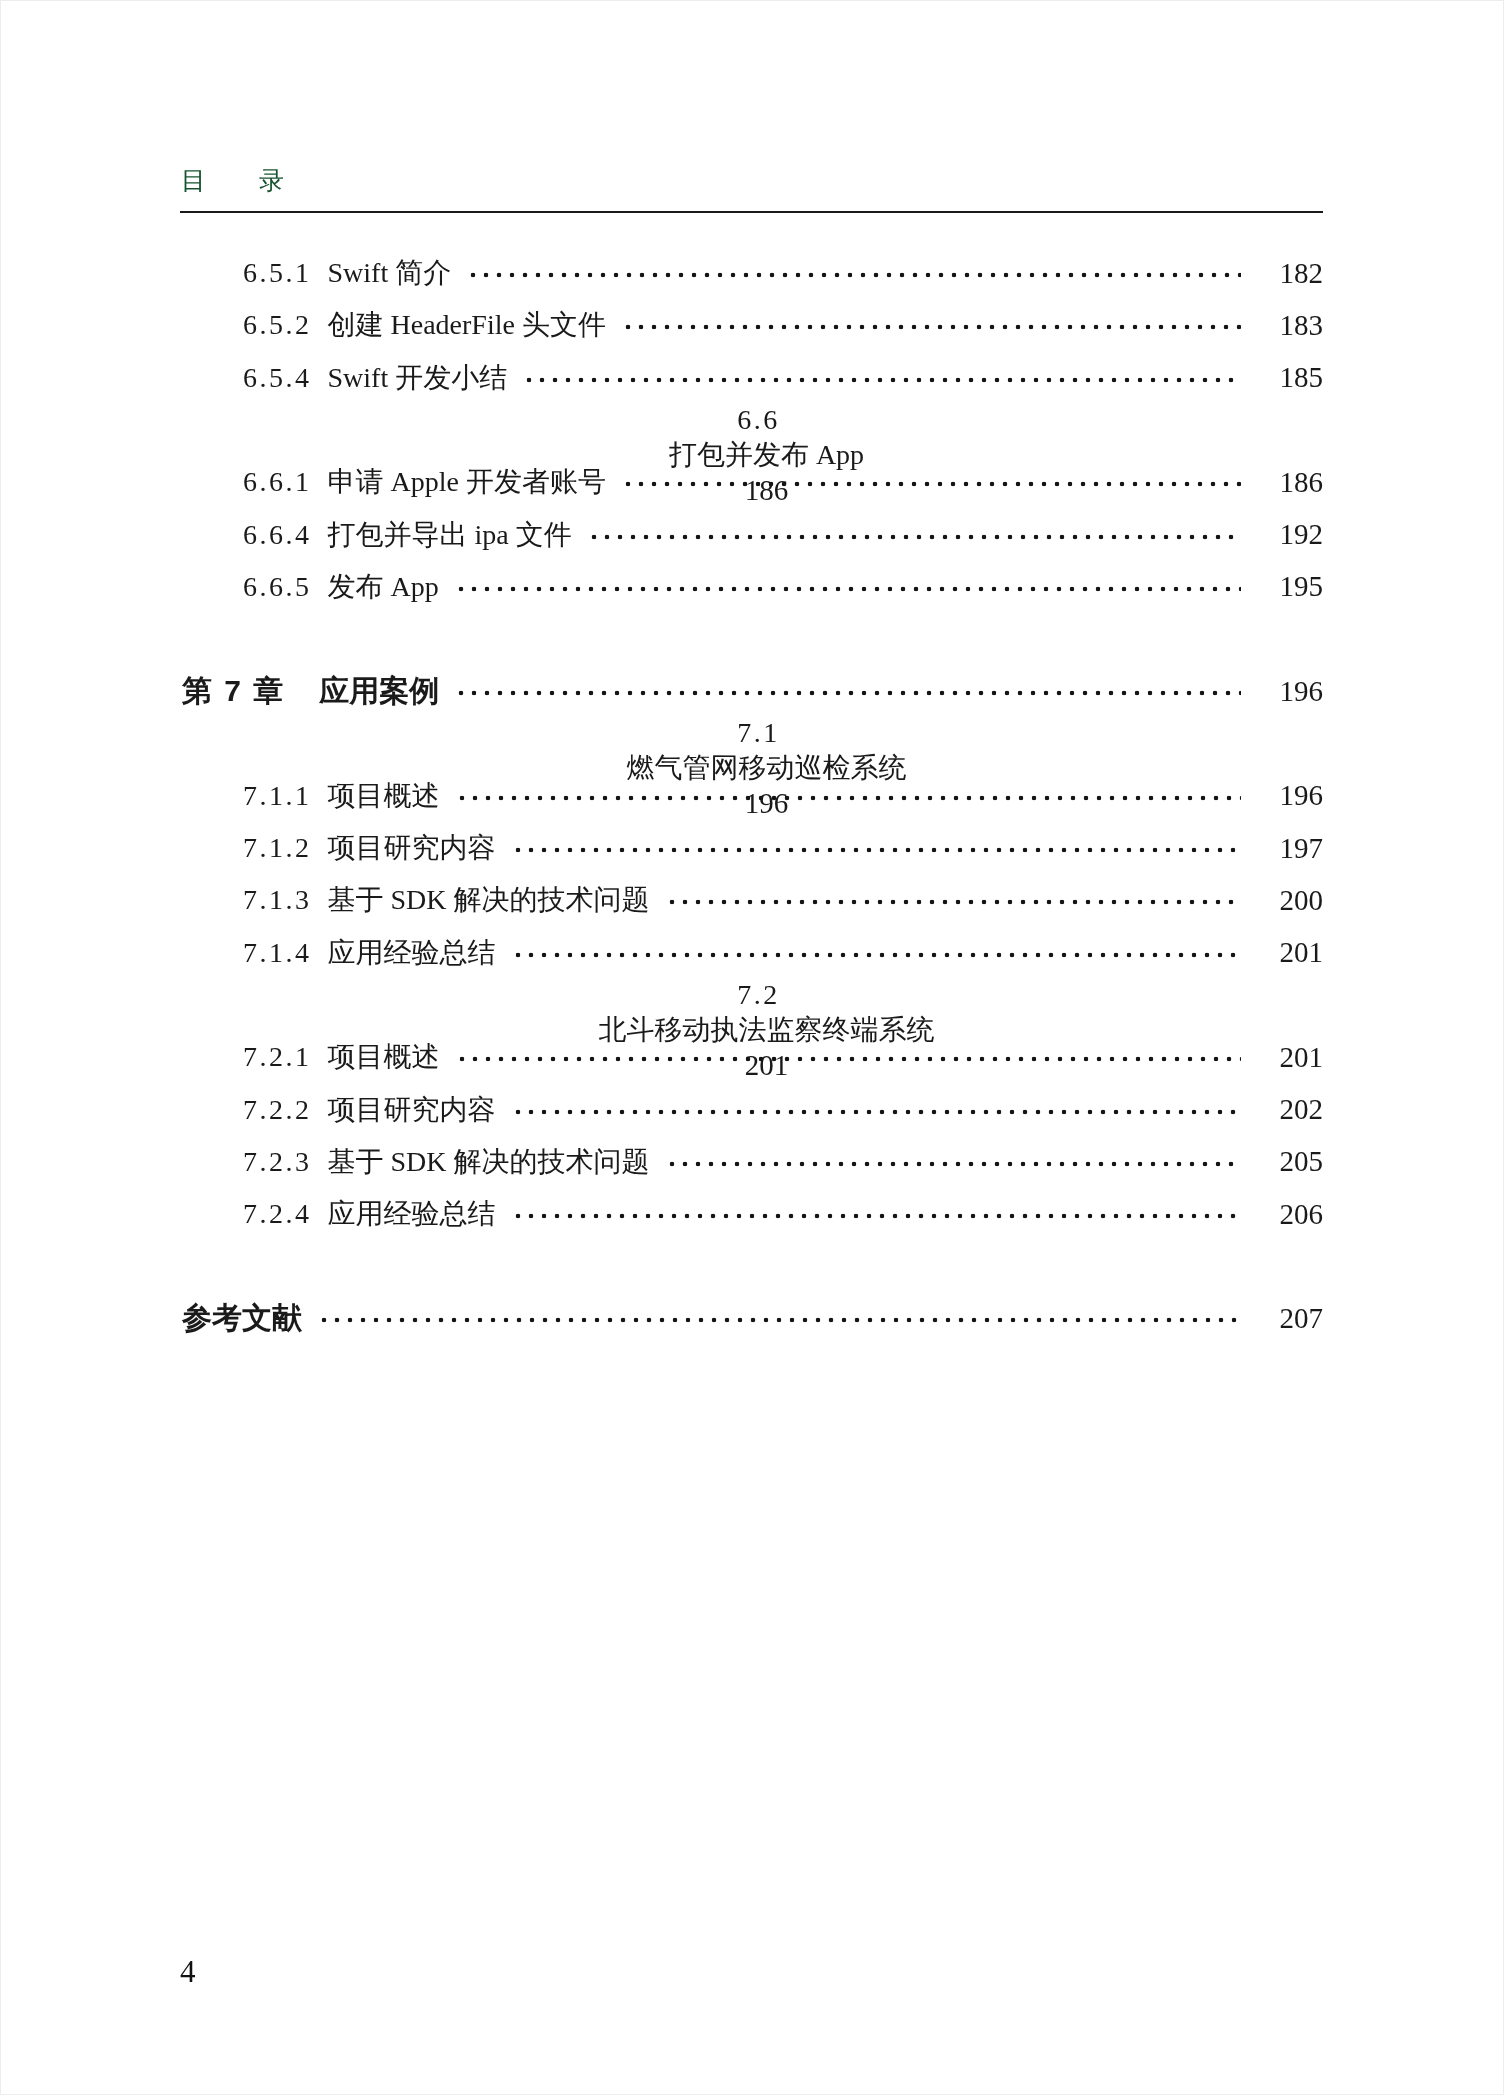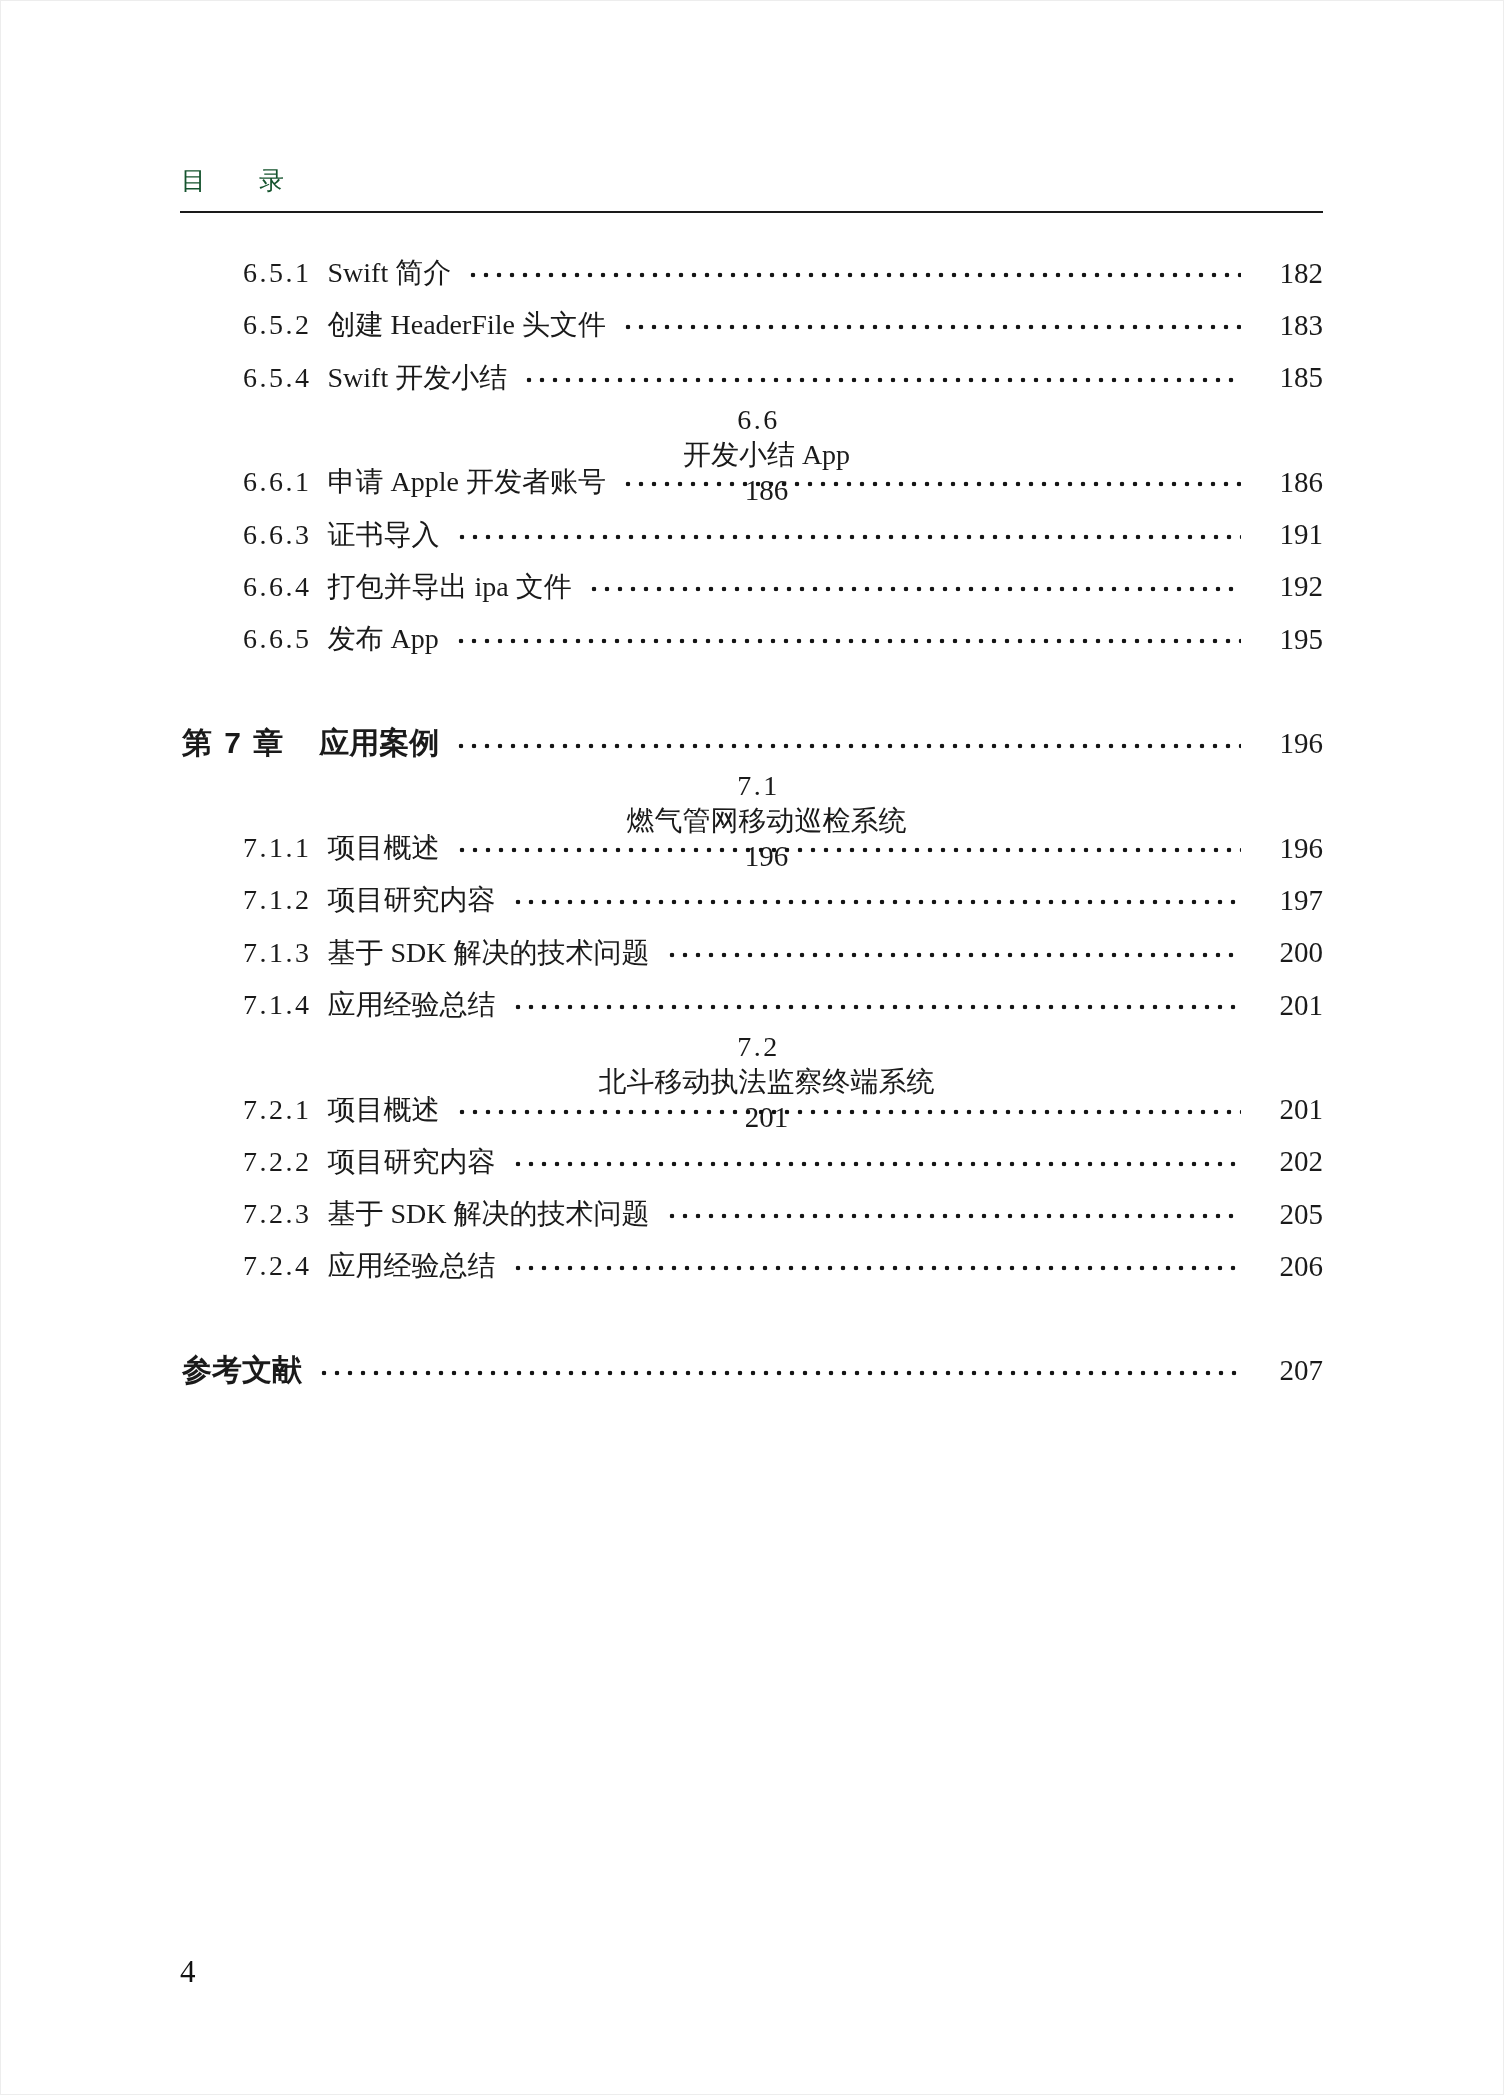--- a/index.html
+++ b/index.html
@@ -127,35 +127,29 @@
     <span class="pagenum">183</span>
   </div>
         <div class="toc-row lvl3">
     <span class="num">6.5.4</span>
     <span class="title">Swift 开发小结</span>
     <span class="leader"></span>
     <span class="pagenum">185</span>
   </div>
         <div class="toc-row lvl2">
     <span class="num">6.6</span>
-    <span class="title">开发小结 App</span>
+    <span class="title">打包并发布 App</span>
     <span class="leader"></span>
     <span class="pagenum">186</span>
   </div>
         <div class="toc-row lvl3">
     <span class="num">6.6.1</span>
     <span class="title">申请 Apple 开发者账号</span>
     <span class="leader"></span>
     <span class="pagenum">186</span>
-  </div>
-        <div class="toc-row lvl3">
-    <span class="num">6.6.3</span>
-    <span class="title">证书导入</span>
-    <span class="leader"></span>
-    <span class="pagenum">191</span>
   </div>
         <div class="toc-row lvl3">
     <span class="num">6.6.4</span>
     <span class="title">打包并导出 ipa 文件</span>
     <span class="leader"></span>
     <span class="pagenum">192</span>
   </div>
         <div class="toc-row lvl3">
     <span class="num">6.6.5</span>
     <span class="title">发布 App</span>

